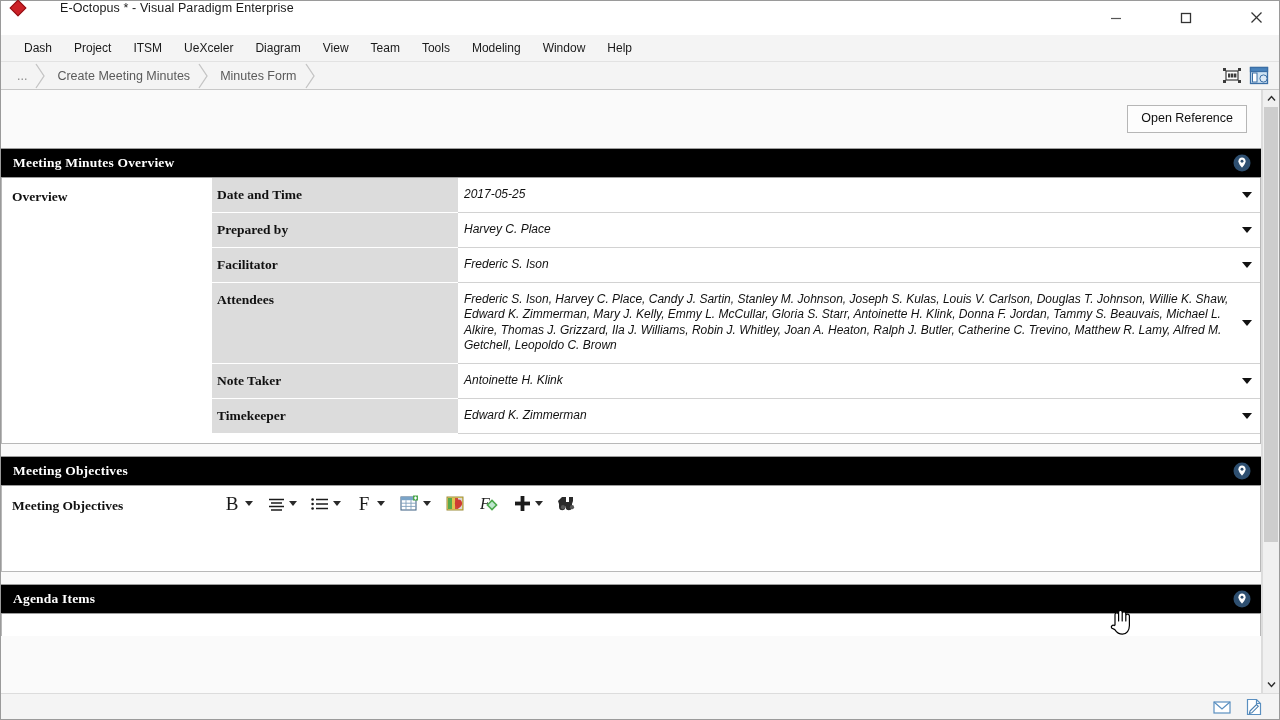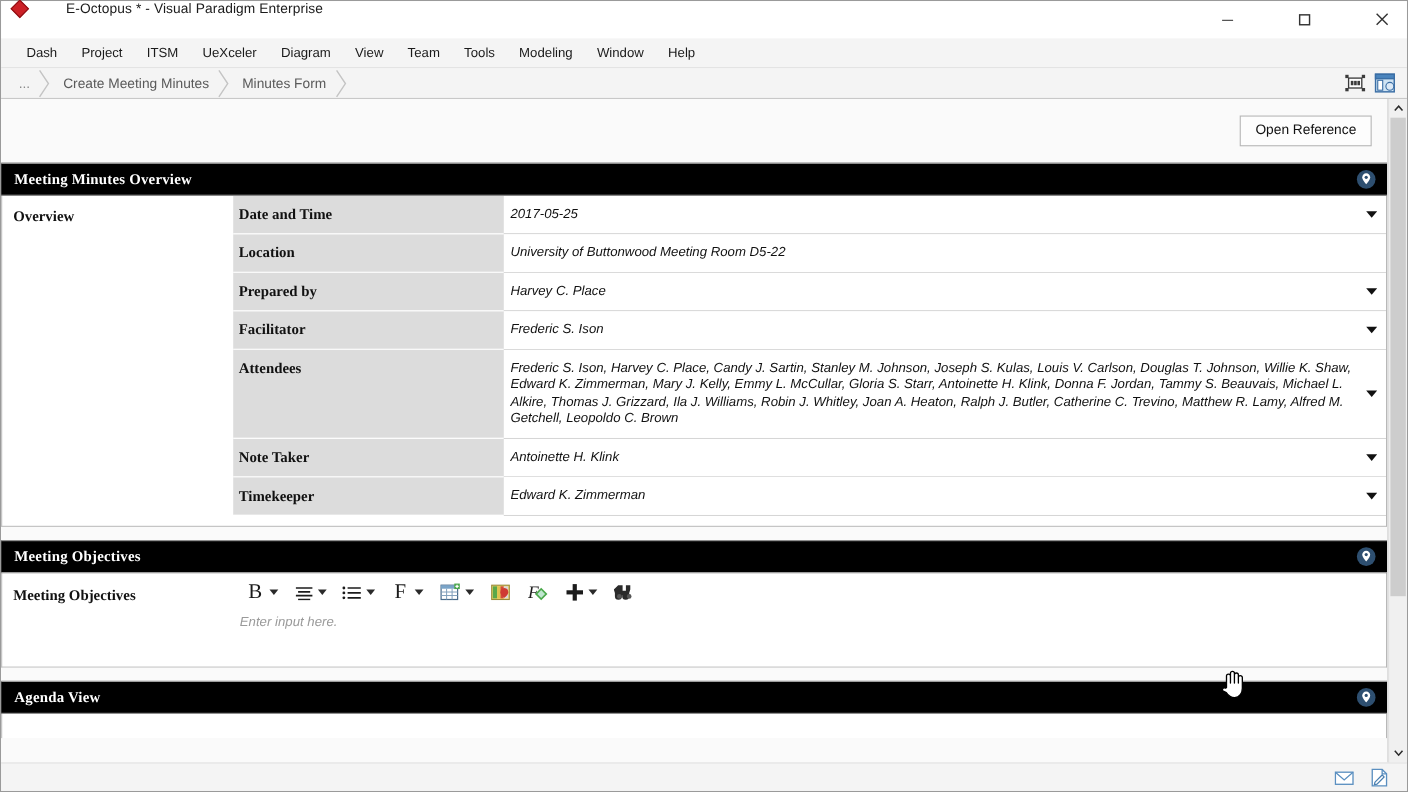--- a/index.html
+++ b/index.html
@@ -386,26 +386,20 @@
           </div>
           <div class="sec-body">
             <div class="sec-label">Overview</div>
             <table class="ftable">
               <tbody>
                 <tr>
                   <td class="k">Date and Time</td>
                   <td class="v">
                     <span>2017-05-25</span>
                     <span class="caret"></span>
-                  </td>
-                </tr>
-                <tr>
-                  <td class="k">Location</td>
-                  <td class="v">
-                    <span>University of Buttonwood Meeting Room D5-22</span>
                   </td>
                 </tr>
                 <tr>
                   <td class="k">Prepared by</td>
                   <td class="v">
                     <span>Harvey C. Place</span>
                     <span class="caret"></span>
                   </td>
                 </tr>
                 <tr>
@@ -553,30 +547,29 @@
                   <div class="tbtn wide">
                     <svg width="19" height="17" viewBox="0 0 19 17">
                       <path d="M4 2 h4 v5 h3 v-5 h4 v4 l-1 3 v3 a3.2 3.2 0 1 1 -6.4 0 v-1 h-0.2 v1 a3.2 3.2 0 1 1 -6.4 0 v-3 l-1-3 z" fill="#2b2b2b"></path>
                       <circle cx="5" cy="12.2" r="2.1" fill="#565656"></circle>
                       <circle cx="14" cy="12.2" r="2.1" fill="#565656"></circle>
                     </svg>
                   </div>
                 </div>
 
               </div>
-              <div class="rt-placeholder">Enter input here.</div>
             </div>
           </div>
         </div>
 
         <div style="height:12px;background:#fafafa"></div>
 
         <div class="section">
           <div class="sec-head">
-            <span class="sec-head-title">Agenda View</span>
+            <span class="sec-head-title">Agenda Items</span>
             <span class="pin-icon">
               <svg width="18" height="18" viewBox="0 0 18 18">
                 <circle cx="9" cy="9" r="8.5" fill="#2e4f70"></circle>
                 <path d="M9 3.6 c-2 0-3.6 1.6-3.6 3.6 0 2.7 3.6 6.3 3.6 6.3 s3.6-3.6 3.6-6.3 c0-2-1.6-3.6-3.6-3.6 z" fill="#ffffff"></path>
                 <circle cx="9" cy="7.2" r="1.45" fill="#2e4f70"></circle>
               </svg>
             </span>
           </div>
           <div style="height:22px;background:#ffffff;border-left:1px solid #b8b8b8;border-right:1px solid #b8b8b8;"></div>
         </div>

